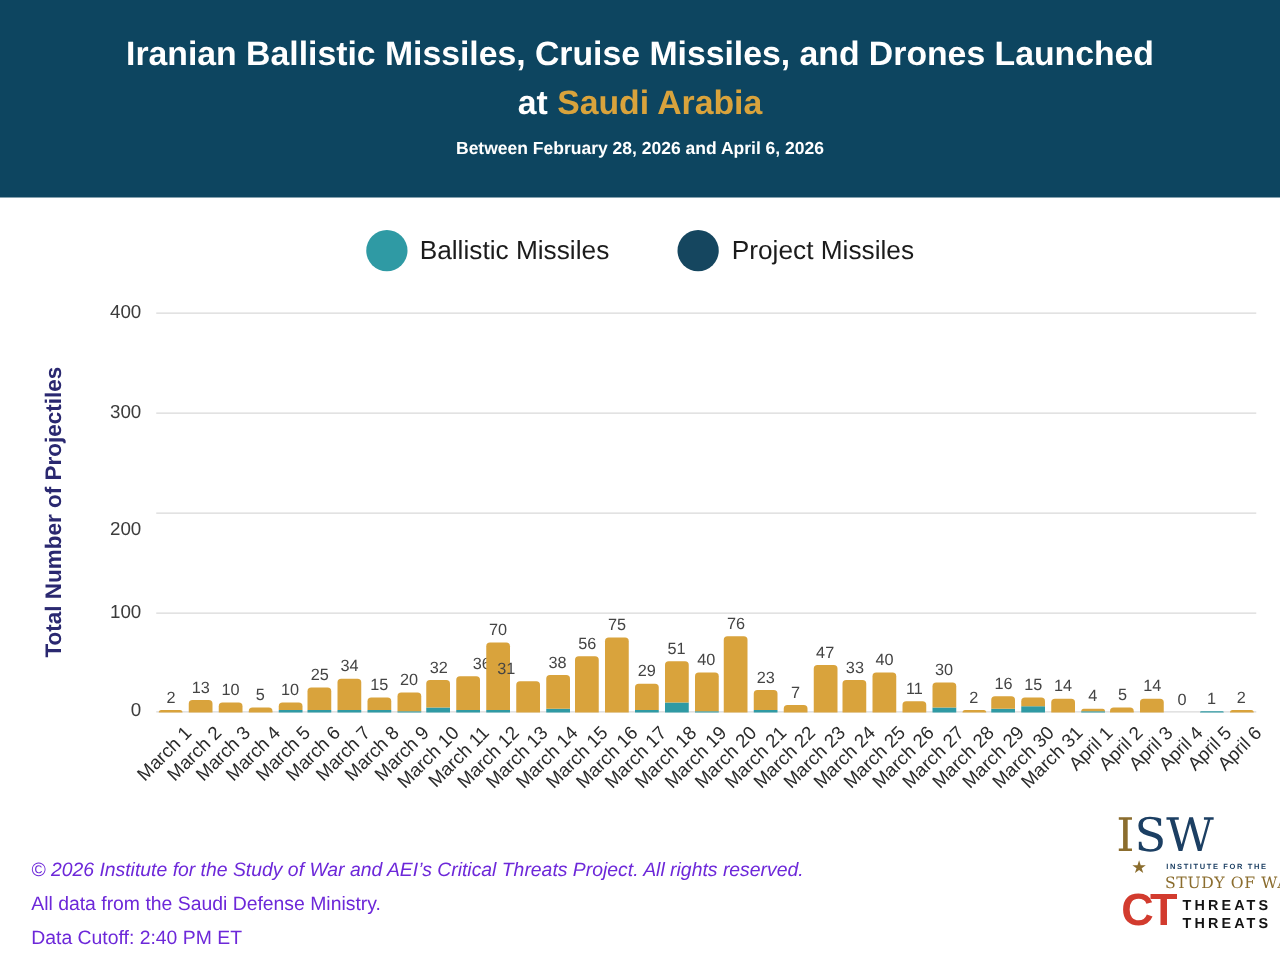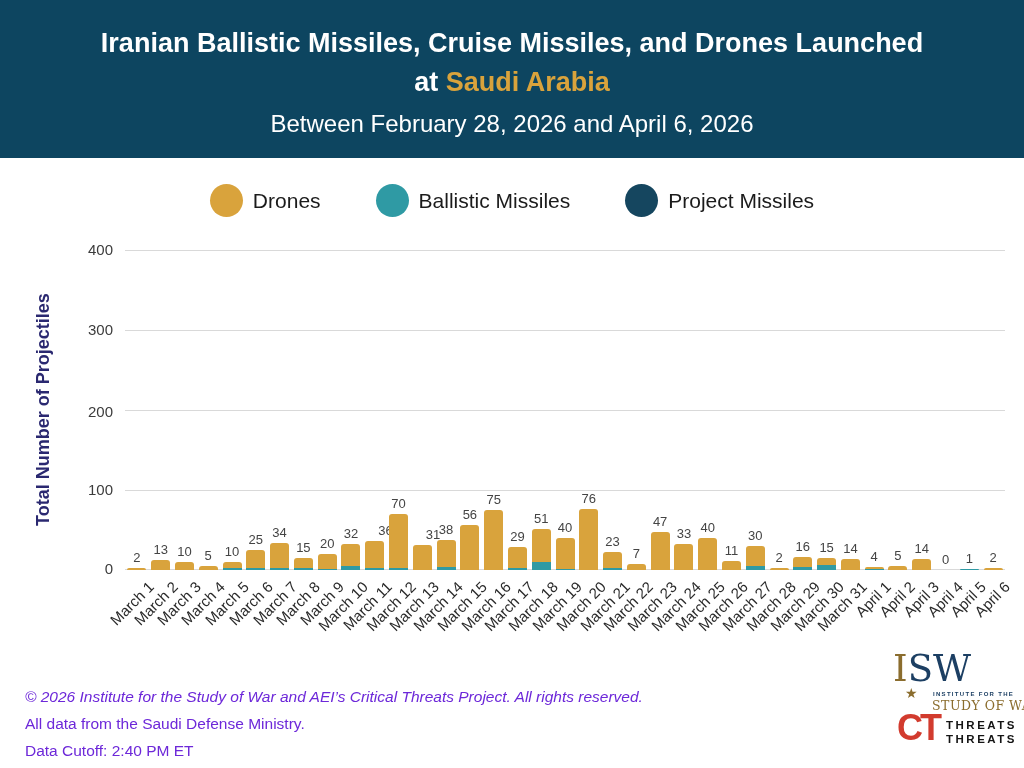--- a/index.html
+++ b/index.html
@@ -5,21 +5,21 @@
   html,body{margin:0;padding:0;background:#fff;}
   .page{position:relative;width:1024px;height:768px;background:#ffffff;overflow:hidden;
         font-family:"Liberation Sans",sans-serif;}
 
   
   .banner{position:absolute;left:0;top:0;width:1024px;height:158px;background:#0D4560;
           color:#ffffff;text-align:center;}
   .banner .t1{position:absolute;top:28px;left:0;width:100%;font-size:27px;font-weight:bold;}
   .banner .t2{position:absolute;top:67px;left:0;width:100%;font-size:27px;font-weight:bold;}
   .banner .hl{color:#D9A33C;}
-  .banner .sub{position:absolute;top:110px;left:0;width:100%;font-size:24px;font-weight:normal;}
+  .banner .sub{position:absolute;top:110px;left:0;width:100%;font-size:14px;font-weight:bold;}
 
   
   .legend{position:absolute;top:184px;left:0;width:100%;display:flex;justify-content:center;
           align-items:center;gap:55px;}
   .legend .item{display:flex;align-items:center;gap:10px;font-size:21px;color:#1b1b1b;}
   .legend .swatch{width:33px;height:33px;border-radius:50%;}
 
   
   .ylab{position:absolute;left:30px;top:250px;height:320px;width:26px;display:flex;
         align-items:center;justify-content:center;writing-mode:vertical-rl;
@@ -57,24 +57,20 @@
 
 <div class="page">
 
   <div class="banner" style="background: rgb(13, 69, 96);">
     <div class="t1">Iranian Ballistic Missiles, Cruise Missiles, and Drones Launched</div>
     <div class="t2"><span>at </span><span class="hl" style="color: rgb(217, 163, 60);">Saudi Arabia</span></div>
     <div class="sub">Between February 28, 2026 and April 6, 2026</div>
   </div>
 
   <div class="legend">
-    <div class="item">
-      <span class="swatch" style="background: rgb(217, 163, 60);"></span>
-      <span>Drones</span>
-    </div>
     <div class="item">
       <span class="swatch" style="background: rgb(47, 154, 164);"></span>
       <span>Ballistic Missiles</span>
     </div>
     <div class="item">
       <span class="swatch" style="background: rgb(21, 70, 95);"></span>
       <span>Project Missiles</span>
     </div>
   </div>
 
@@ -111,21 +107,21 @@
       <div class="seg" style="left: 216.446px; bottom: 0px; width: 19px; height: 4px; background: rgb(47, 154, 164);"></div>
       <div class="seg" style="left: 216.446px; bottom: 4px; width: 19px; height: 21.6px; background: rgb(217, 163, 60); border-radius: 3px 3px 0px 0px;"></div>
       <div class="bar-label" style="left: 207.946px; width: 36px; bottom: 28.6px;">32</div>
       <div class="seg" style="left: 240.23px; bottom: 0px; width: 19px; height: 2.4px; background: rgb(47, 154, 164);"></div>
       <div class="seg" style="left: 240.23px; bottom: 2.4px; width: 19px; height: 26.4px; background: rgb(217, 163, 60); border-radius: 3px 3px 0px 0px;"></div>
       <div class="bar-label" style="left: 231.73px; width: 36px; bottom: 31.8px; text-align: right;">36</div>
       <div class="seg" style="left: 264.014px; bottom: 0px; width: 19px; height: 1.6px; background: rgb(47, 154, 164);"></div>
       <div class="seg" style="left: 264.014px; bottom: 1.6px; width: 19px; height: 54.4px; background: rgb(217, 163, 60); border-radius: 3px 3px 0px 0px;"></div>
       <div class="bar-label" style="left: 255.514px; width: 36px; bottom: 59px;">70</div>
       <div class="seg" style="left: 287.797px; bottom: 0px; width: 19px; height: 24.8px; background: rgb(217, 163, 60); border-radius: 3px 3px 0px 0px;"></div>
-      <div class="bar-label" style="left: 290px; width: 36px; bottom: 27.8px;">31</div>
+      <div class="bar-label" style="left: 262px; width: 36px; bottom: 27.8px;">31</div>
       <div class="seg" style="left: 311.581px; bottom: 0px; width: 19px; height: 3.2px; background: rgb(47, 154, 164);"></div>
       <div class="seg" style="left: 311.581px; bottom: 3.2px; width: 19px; height: 27.2px; background: rgb(217, 163, 60); border-radius: 3px 3px 0px 0px;"></div>
       <div class="bar-label" style="left: 303.081px; width: 36px; bottom: 33.4px;">38</div>
       <div class="seg" style="left: 335.365px; bottom: 0px; width: 19px; height: 44.8px; background: rgb(217, 163, 60); border-radius: 3px 3px 0px 0px;"></div>
       <div class="bar-label" style="left: 326.865px; width: 36px; bottom: 47.8px;">56</div>
       <div class="seg" style="left: 359.149px; bottom: 0px; width: 19px; height: 60px; background: rgb(217, 163, 60); border-radius: 3px 3px 0px 0px;"></div>
       <div class="bar-label" style="left: 350.649px; width: 36px; bottom: 63px;">75</div>
       <div class="seg" style="left: 382.932px; bottom: 0px; width: 19px; height: 1.6px; background: rgb(47, 154, 164);"></div>
       <div class="seg" style="left: 382.932px; bottom: 1.6px; width: 19px; height: 21.6px; background: rgb(217, 163, 60); border-radius: 3px 3px 0px 0px;"></div>
       <div class="bar-label" style="left: 374.432px; width: 36px; bottom: 26.2px;">29</div>
@@ -193,21 +189,21 @@
   <div class="ct">
     <div class="mono">CT</div>
     <div class="lines">
       <div>THREATS</div>
       <div>THREATS</div>
     </div>
   </div>
 
 <div class="ytick" style="top: 560px;">0</div>
     <div class="ytick" style="top: 481px;">100</div>
-    <div class="ytick" style="top: 403px;">200</div>
+    <div class="ytick" style="top: 415px;">200</div>
     <div class="ytick" style="top: 321px;">300</div>
     <div class="ytick" style="top: 241px;">400</div>
     <div class="xlabel" style="left: -15.1081px;">March 1</div>
     <div class="xlabel" style="left: 8.67568px;">March 2</div>
     <div class="xlabel" style="left: 32.4595px;">March 3</div>
     <div class="xlabel" style="left: 56.2432px;">March 4</div>
     <div class="xlabel" style="left: 80.027px;">March 5</div>
     <div class="xlabel" style="left: 103.811px;">March 6</div>
     <div class="xlabel" style="left: 127.595px;">March 7</div>
     <div class="xlabel" style="left: 151.378px;">March 8</div>

